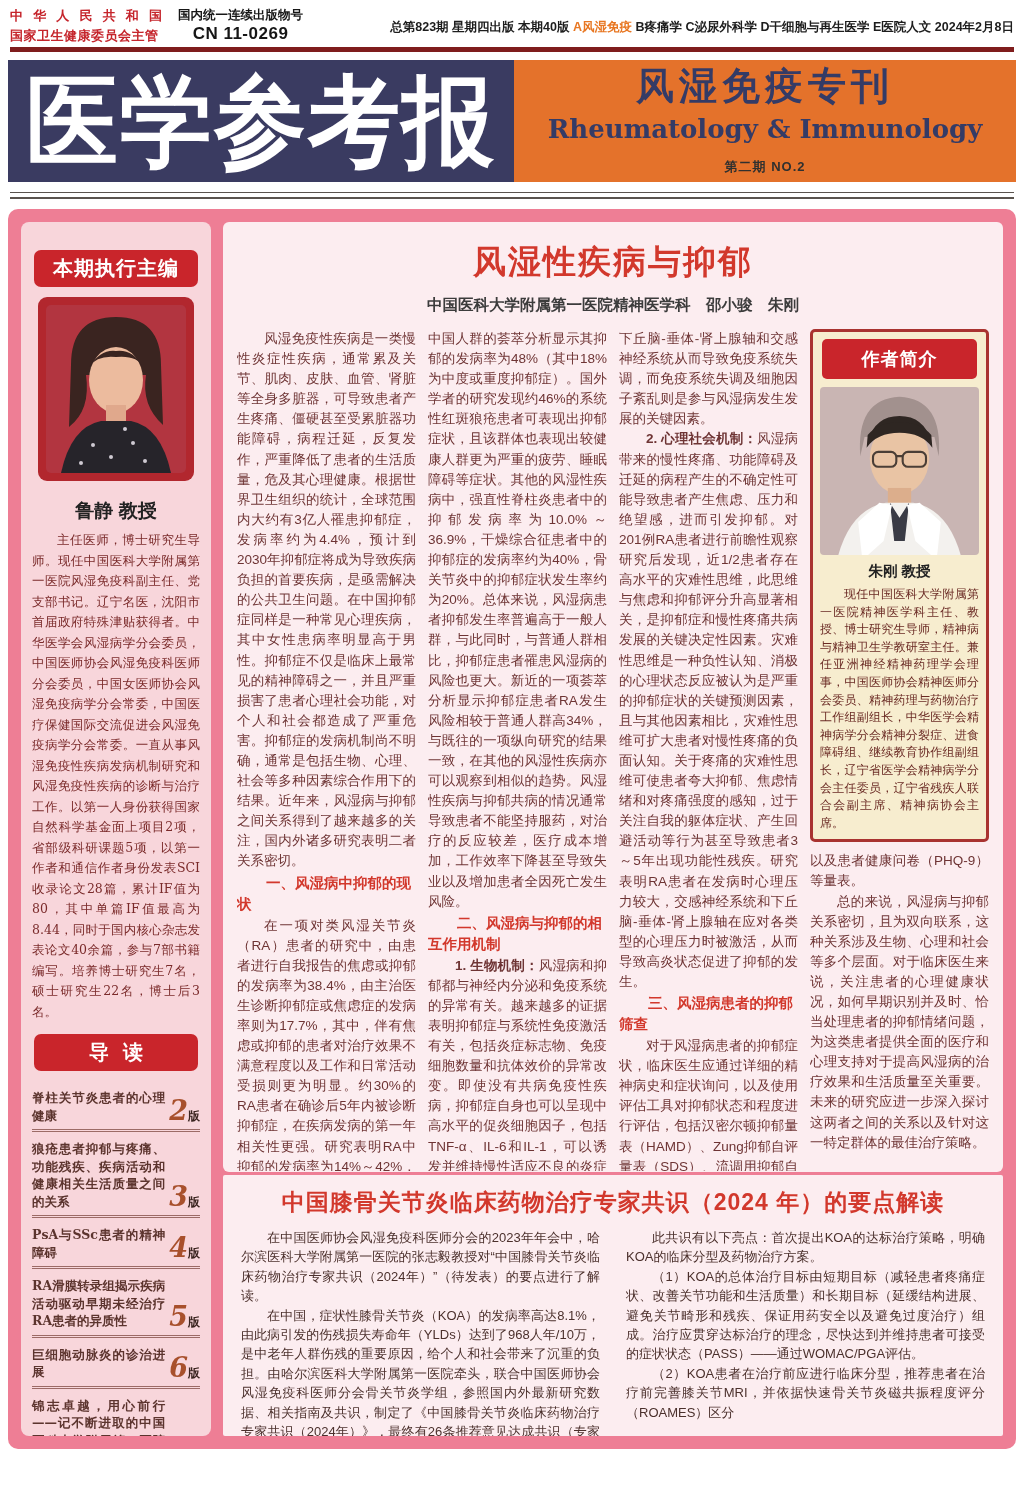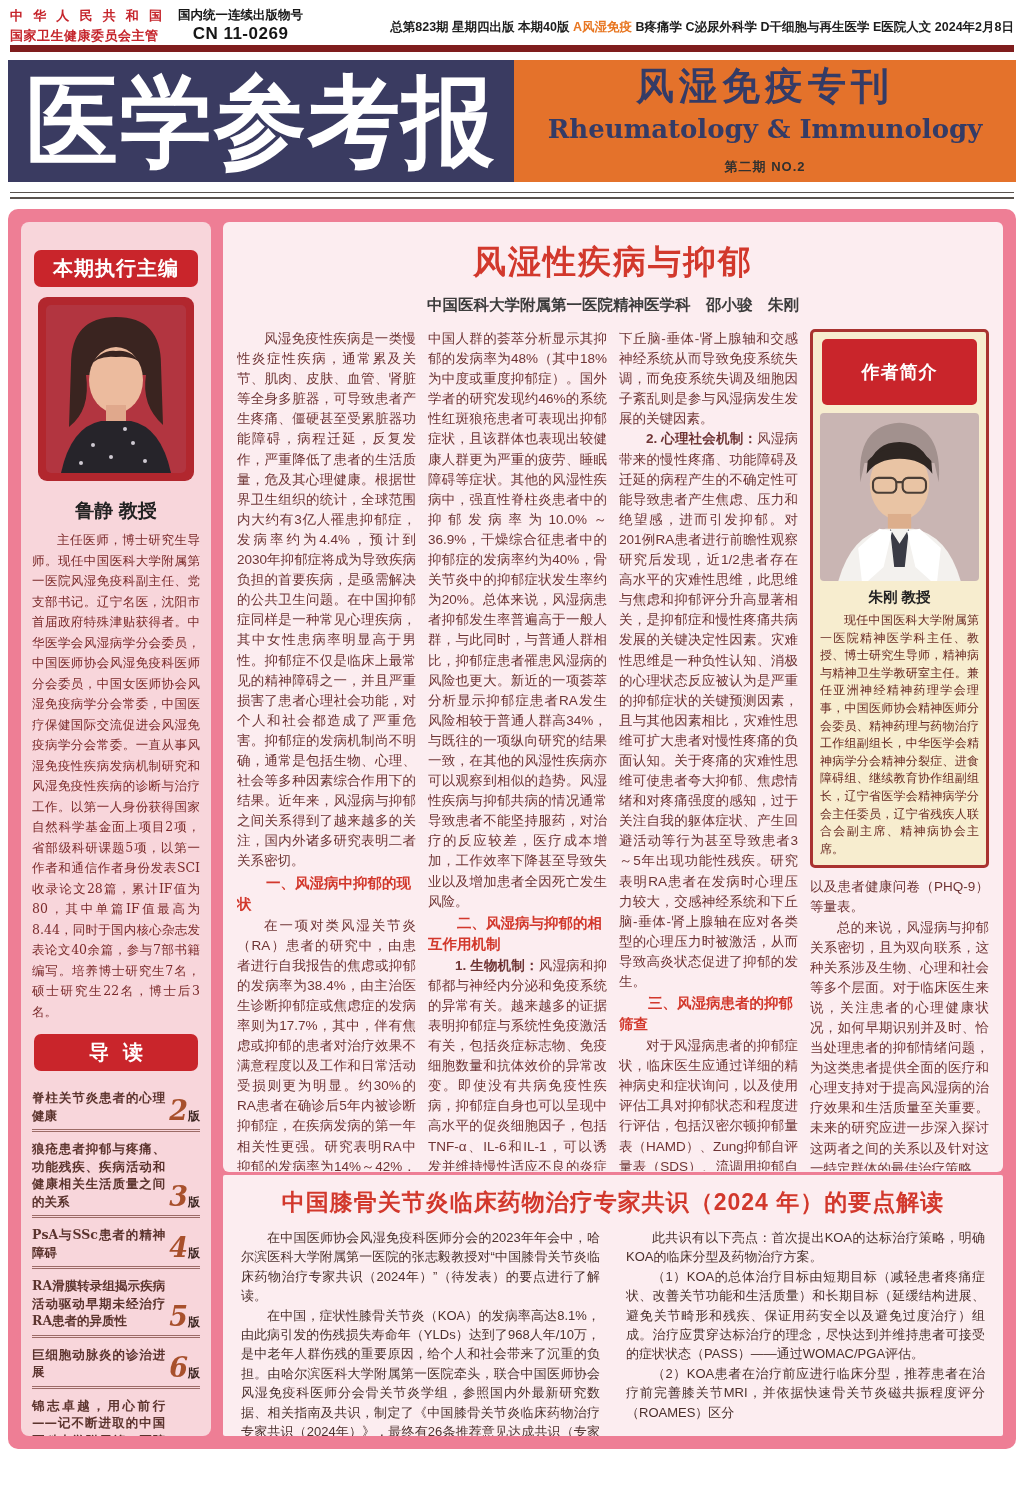--- a/index.html
+++ b/index.html
@@ -4,21 +4,21 @@
 <style>
   html,body{margin:0;padding:0;}
   body{
     width:1024px;height:1496px;background:#ffffff;overflow:hidden;
     font-family:"Liberation Sans",sans-serif;
     -webkit-font-smoothing:antialiased;
   }
   
   .top-header{
     margin:6px 10px 0 10px;height:46px;display:flex;align-items:flex-start;
-    border-bottom:7px solid #7f1d1d;box-sizing:border-box;
+    border-bottom:5px solid #7f1d1d;box-sizing:border-box;
   }
   .authority{color:#c5242b;font-weight:bold;font-size:13px;line-height:1.55;width:152px;}
   .authority .l1{display:block;text-align:justify;text-align-last:justify;}
   .authority .l2{display:block;letter-spacing:.5px;}
   .cn-block{margin-left:16px;text-align:center;color:#161616;padding-top:1px;}
   .cn-block .l1{font-size:12.5px;font-weight:bold;display:block;}
   .cn-block .l2{font-size:17px;font-weight:bold;display:block;letter-spacing:.5px;}
   .issue-line{margin-left:auto;font-size:12.5px;color:#1d1d1d;padding-top:13px;white-space:nowrap;font-weight:bold;}
   .issue-line .hl{color:#e87722;}
   
@@ -82,21 +82,21 @@
     margin:0;font-size:13.5px;line-height:20.1px;text-align:justify;color:#6e3434;
     font-family:"Liberation Sans",sans-serif;
   }
   .indent{text-indent:2em;}
   .subhead{color:#d2382c;font-weight:bold;font-size:14.5px;line-height:21px;margin:1px 0;text-align:left;text-indent:2em;}
   .lead{font-weight:bold;}
   
   .author-box{
     border:3px solid #a93330;background:#f7edcf;border-radius:5px;padding:7px;margin-bottom:9px;
   }
-  .author-box .red-badge{font-size:18px;margin:0 2px 8px 2px;padding:21px 6px;border-radius:5px;}
+  .author-box .red-badge{font-size:18px;margin:0 2px 8px 2px;padding:8px 6px;border-radius:5px;}
   .author-box svg{display:block;width:100%;height:168px;border-radius:4px;}
   .author-name{text-align:center;font-size:14.5px;font-weight:bold;color:#222;margin:7px 0 5px 0;}
   .author-bio{
     font-family:"DejaVu Serif",serif;color:#6a2a24;font-size:12px;line-height:17.6px;
     text-align:justify;text-indent:2em;margin:0;
   }
   
   .bottom-panel{
     background:#fcedf0;border-radius:2px;flex:1;box-sizing:border-box;
     padding:12px 18px 8px 18px;overflow:hidden;

